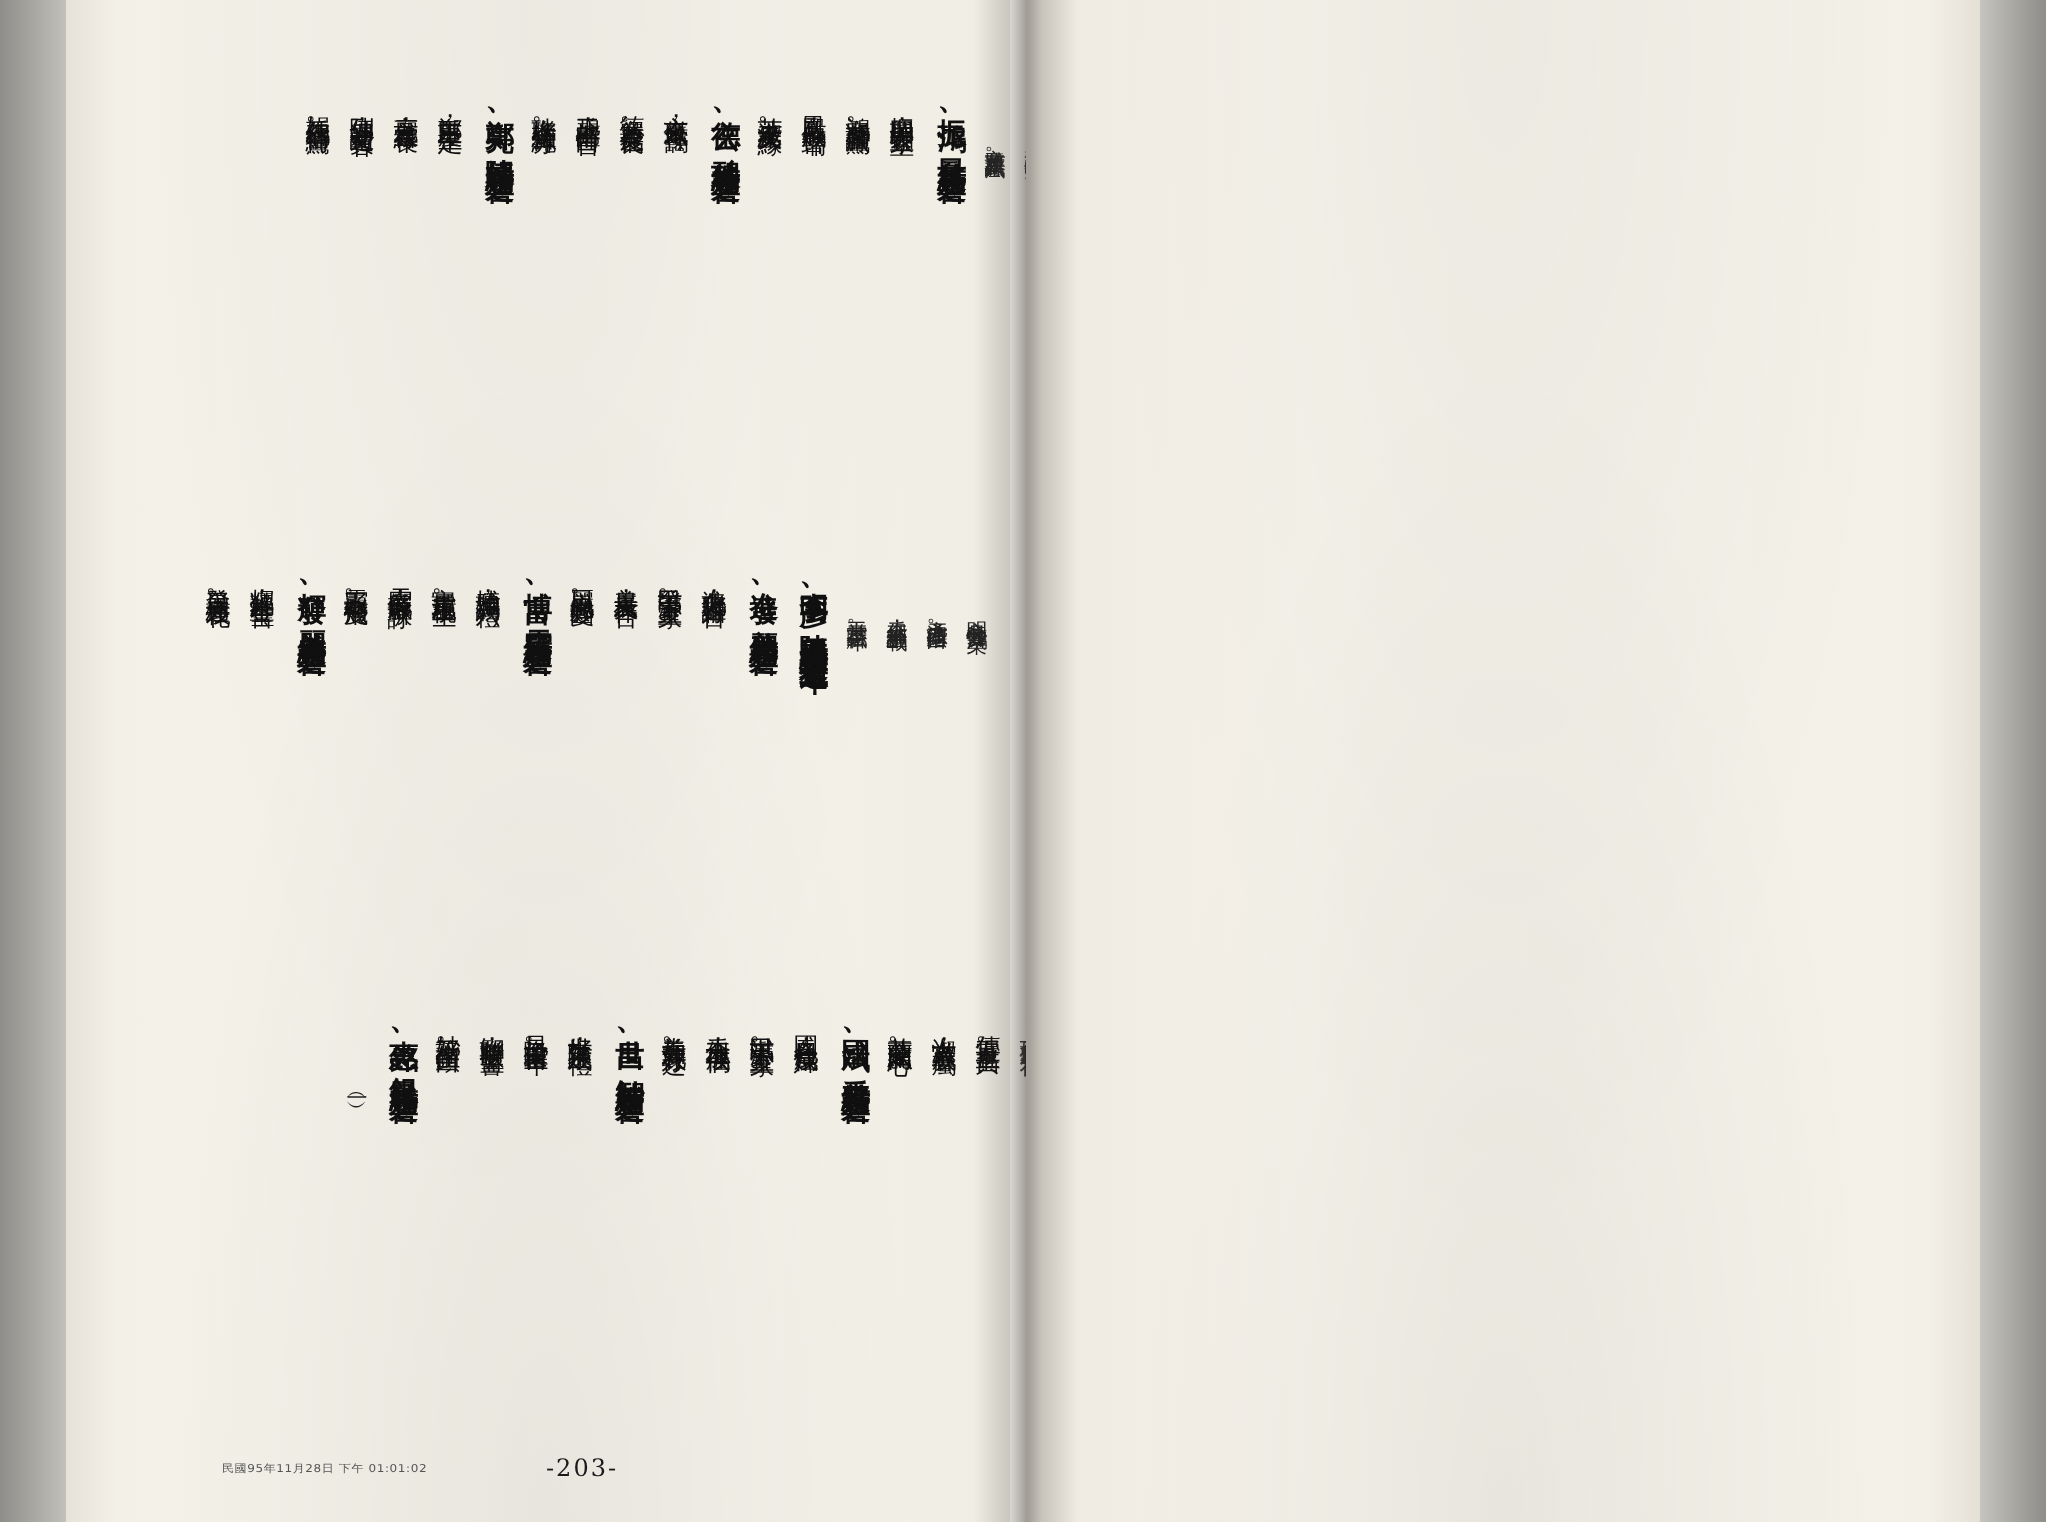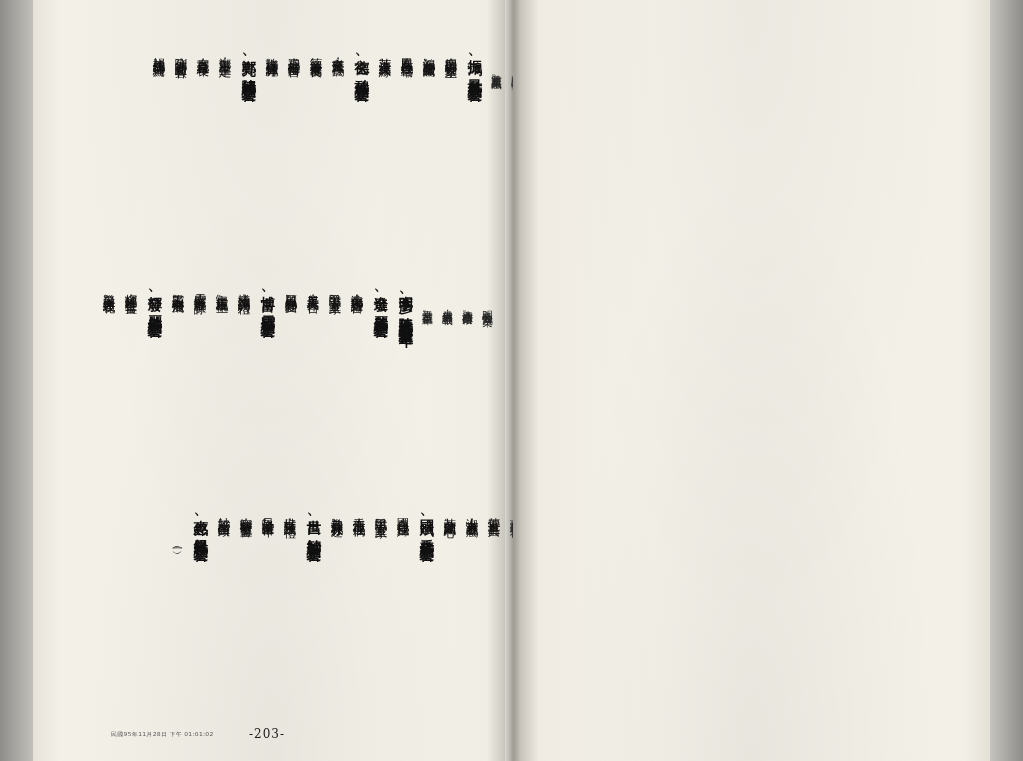--- a/index.html
+++ b/index.html
@@ -102,21 +102,21 @@
 
   
   .folio {
     position: absolute;
     bottom: 20px;
     font-family: "DejaVu Serif", "Liberation Serif", serif;
     font-size: 12px;
     color: #1a1a1a;
     letter-spacing: 1px;
   }
-  .folio-left  { left: 216px; }
+  .folio-left  { left: 240px; }
 
   .runfoot {
     position: absolute;
     bottom: 22px;
     font-size: 6px;
     color: #555;
     font-family: "DejaVu Sans", "Liberation Sans", sans-serif;
     letter-spacing: 0.3px;
     transform: scaleY(0.9);
   }

